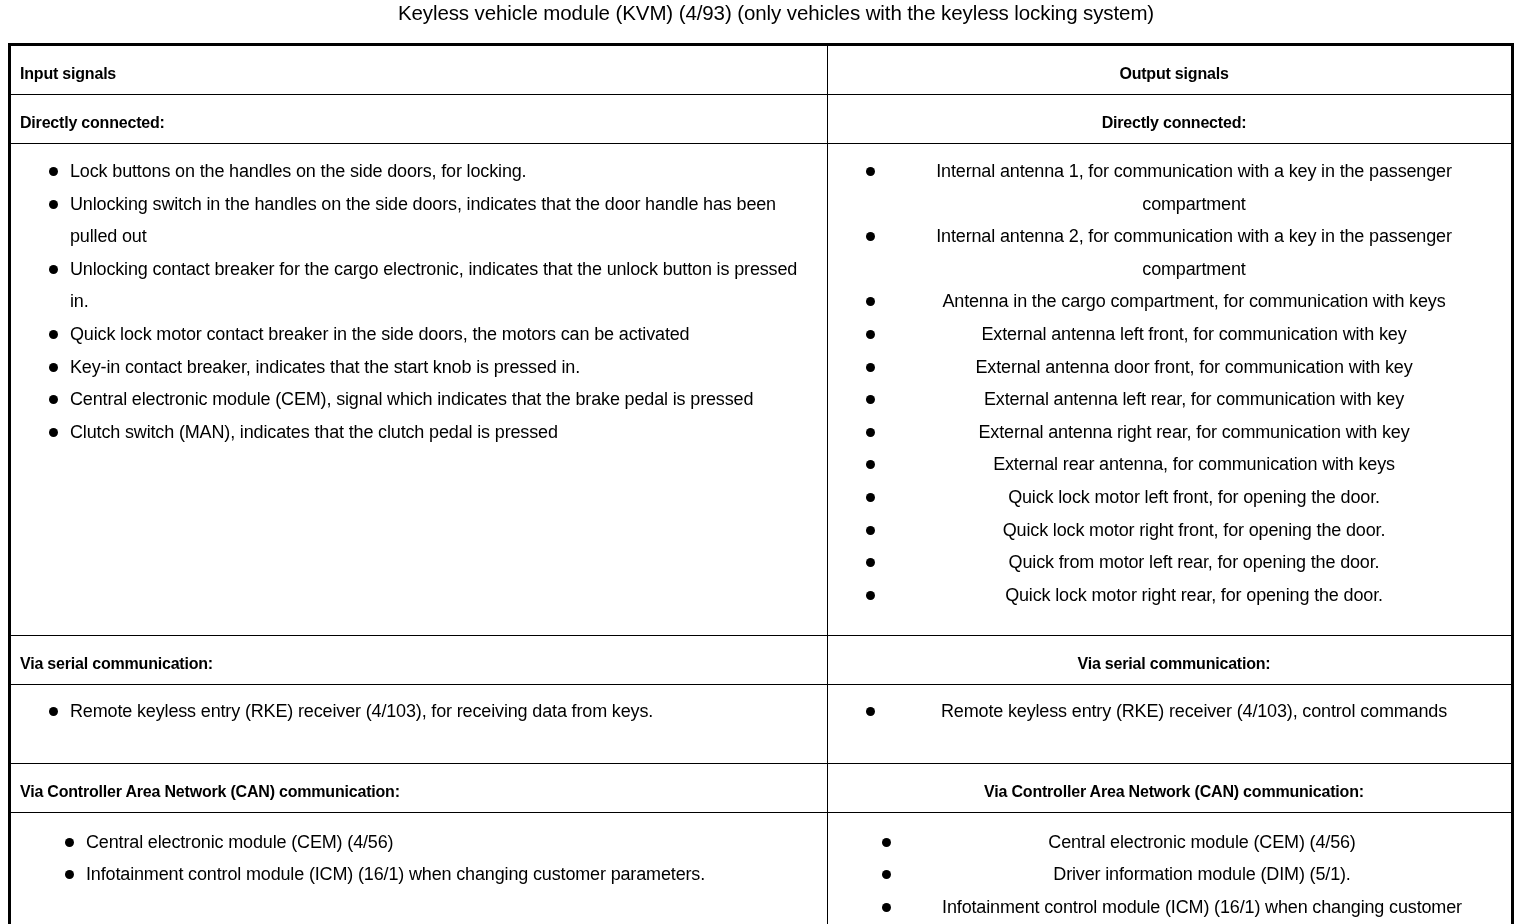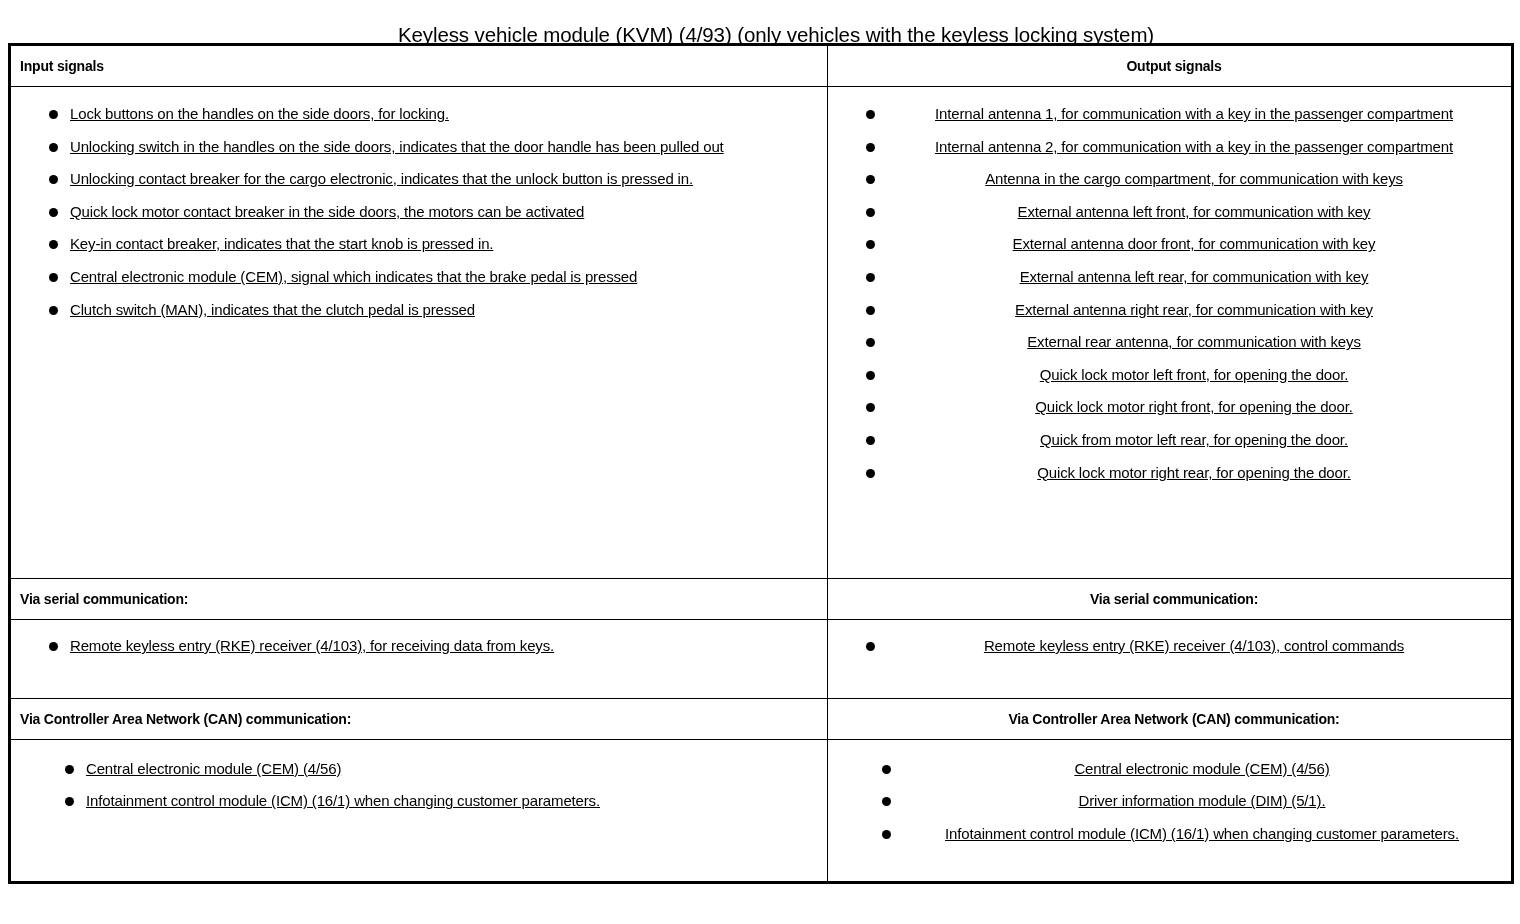--- a/index.html
+++ b/index.html
@@ -20,21 +20,21 @@
     position: relative;
     width: 1520px;
     height: 924px;
     box-sizing: border-box;
   }
 
   .doc-title {
     text-align: center;
     font-size: 20.5px;
     line-height: 26px;
-    padding-top: 22px;
+    padding-top: 0;
     padding-bottom: 7px;
     font-weight: 400;
     letter-spacing: -0.1px;
     white-space: nowrap;
     margin-left: 32px;
   }
 
   .signal-table {
     position: absolute;
     left: 8px;
@@ -55,45 +55,44 @@
   }
 
   
   .signal-table tr:first-child td { border-top: none; }
   .signal-table tr:last-child td  { border-bottom: none; }
   .signal-table td:first-child    { border-left: none; }
   .signal-table td:last-child     { border-right: none; text-align: center; }
 
   .hd {
     font-weight: bold;
-    font-size: 14px;
+    font-size: 16px;
     line-height: 24px;
-    padding: 8px 0 8px 9px;
+    padding: 16px 0 8px 9px;
     letter-spacing: -0.2px;
     white-space: nowrap;
   }
 
   .cell-body {
     padding: 11px 10px 10px 10px;
   }
 
   ul.sig {
     list-style: none;
     margin: 0;
     padding: 0;
   }
 
   ul.sig li {
     position: relative;
     padding-left: 49px;
-    font-size: 15px;
+    font-size: 18px;
     line-height: 32.6px;
     letter-spacing: -0.15px;
     margin: 0;
-    text-decoration: underline;
   }
 
   ul.sig li::before {
     content: "";
     position: absolute;
     left: 28px;
     top: 12px;
     width: 9px;
     height: 9px;
     border-radius: 50%;
@@ -123,20 +122,28 @@
 
       <tr>
         <td>
           <div class="hd">Input signals</div>
         </td>
         <td>
           <div class="hd">Output signals</div>
         </td>
       </tr>
 
+      <tr>
+        <td>
+          <div class="hd">Directly connected:</div>
+        </td>
+        <td>
+          <div class="hd">Directly connected:</div>
+        </td>
+      </tr>
 
       <tr class="row-main">
         <td>
           <div class="cell-body">
             <ul class="sig">
               <li>Lock buttons on the handles on the side doors, for locking.</li>
               <li>Unlocking switch in the handles on the side doors, indicates that the door handle has been pulled out</li>
               <li>Unlocking contact breaker for the cargo electronic, indicates that the unlock button is pressed in.</li>
               <li>Quick lock motor contact breaker in the side doors, the motors can be activated</li>
               <li>Key-in contact breaker, indicates that the start knob is pressed in.</li>

